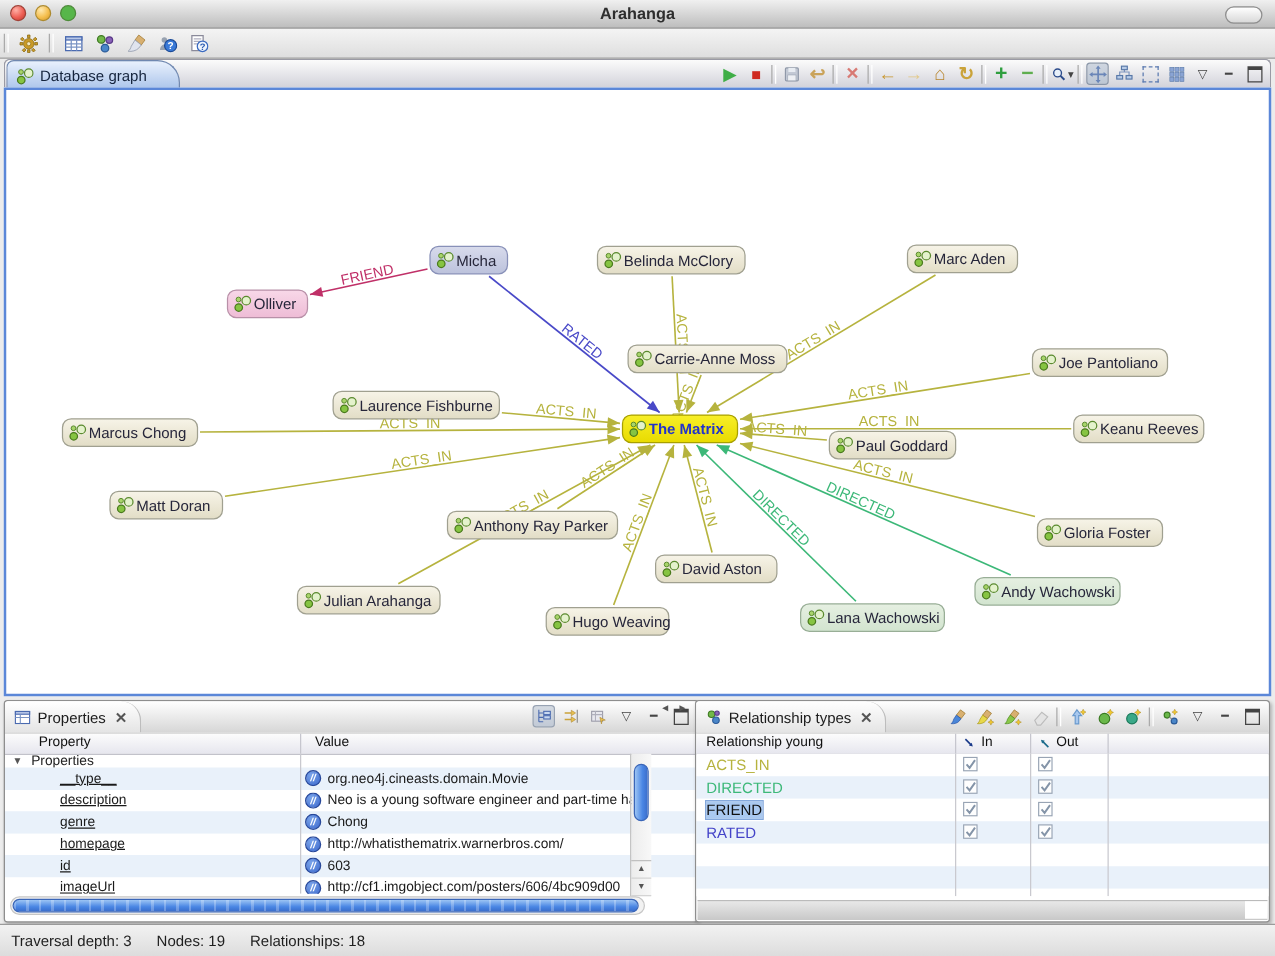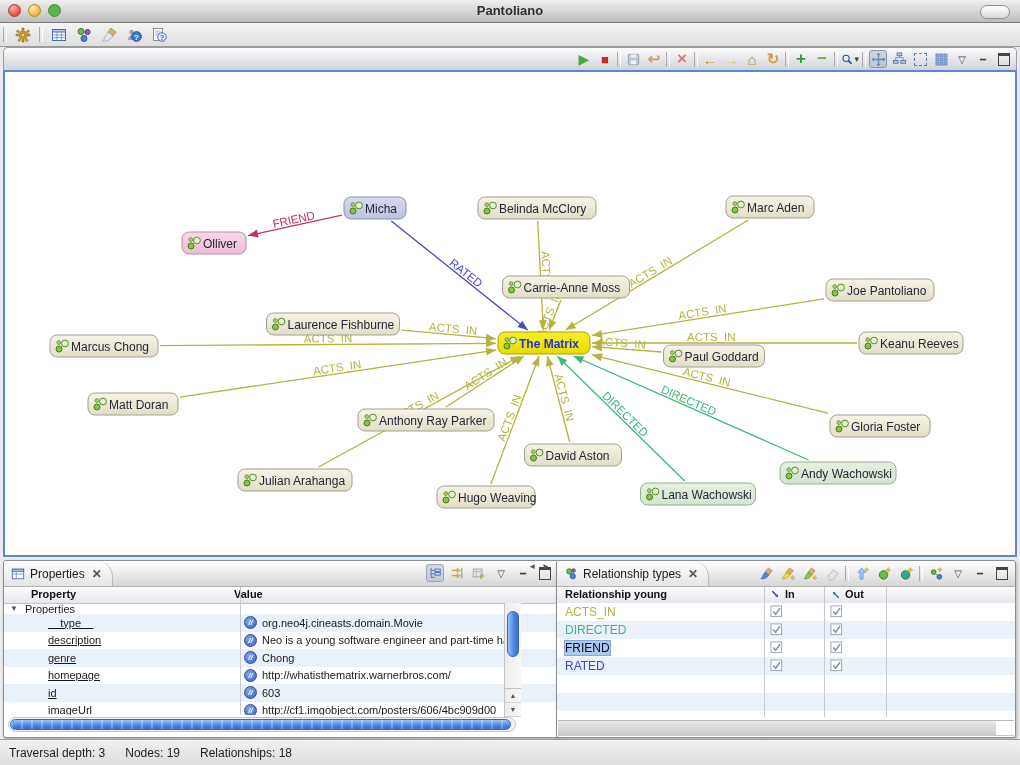--- a/index.html
+++ b/index.html
@@ -65,21 +65,21 @@
   .panel-header{position:absolute;top:0;left:0;right:0;height:25px;
     background:linear-gradient(#ffffff,#d6d6d6);border-bottom:1px solid #b2b2b2;border-radius:3px 3px 0 0;}
   .ptab{position:absolute;left:0;top:0;height:25px;display:flex;align-items:center;gap:5px;
     padding:0 10px 0 7px;font-size:12px;color:#1c1c1c;
     background:linear-gradient(#ffffff,#e4e4e4);border-right:1px solid #bdbdbd;border-radius:3px 16px 0 0;}
   .closex{font-size:12px;font-weight:bold;color:#555;margin-left:2px;}
   .ptools{position:absolute;right:4px;top:3px;display:flex;align-items:center;gap:4px;}
   .pti{width:18px;height:18px;display:flex;align-items:center;justify-content:center;cursor:default;}
   .pti.pressed{background:linear-gradient(#d4dae2,#c2cad6);border:1px solid #97a2b2;border-radius:3px;box-sizing:border-box;}
   .thead{position:absolute;top:26px;left:0;right:0;height:16px;
-    background:linear-gradient(#fcfcfc,#e6e6ee);border-bottom:1px solid #c2c2ca;font-size:11px;color:#111;font-weight:bold;}
+    background:linear-gradient(#fcfcfc,#e6e6ee);border-bottom:1px solid #c2c2ca;font-size:11px;color:#111;}
   .thead .hsep{position:absolute;top:0;bottom:0;width:1px;background:#c6c6ce;}
   .rowsarea{position:absolute;left:0;right:0;overflow:hidden;}
   .colline{position:absolute;top:0;bottom:0;width:1px;background:#c9c9cf;}
 
   
   .pcat{position:absolute;left:0;right:0;height:11px;font-size:11px;color:#222;display:flex;align-items:center;}
   .tri{margin-left:6px;margin-right:7px;font-size:8px;color:#555;}
   .prow{position:absolute;left:0;right:0;height:17.5px;display:flex;align-items:center;font-size:11px;color:#1a1a1a;}
   .prow .pname{position:absolute;left:44px;white-space:nowrap;text-decoration:underline;}
   .prow .pval{position:absolute;left:240px;right:50px;display:flex;align-items:center;gap:5px;
@@ -121,21 +121,21 @@
 </style>
 </head>
 <body>
 
 <div class="window">
 
   <div class="titlebar">
     <div class="tl tl-red"></div>
     <div class="tl tl-yellow"></div>
     <div class="tl tl-green"></div>
-    <div class="win-title">Pantoliano</div>
+    <div class="win-title">Arahanga</div>
     <div class="capsule"></div>
   </div>
 
   <div class="main-toolbar">
     <div class="tsep"></div>
     <div class="ticon">
       <svg viewBox="0 0 16 16" width="16" height="16">
           <g fill="#c99a28" stroke="#8a6a10" stroke-width="0.6">
         <path d="M7 1h2v2.2H7zM7 12.8h2V15H7zM1 7h2.2v2H1zM12.8 7H15v2h-2.2zM2.8 2.8l1.6 1.6-1.4 1.4L1.4 4.2zM11.6 11.6l1.6 1.6-1.4 1.4-1.6-1.6zM13.2 2.8l-1.6 1.6 1.4 1.4 1.6-1.6zM4.4 11.6l-1.6 1.6 1.4 1.4 1.6-1.6z"></path>
         <circle cx="8" cy="8" r="4.2"></circle>
@@ -178,20 +178,28 @@
           <rect x="2.5" y="1.5" width="9" height="12" fill="#fff" stroke="#8a8a9a"></rect>
         <path d="M4 4h6M4 6h6M4 8h4" stroke="#b0b0c0"></path>
         <circle cx="11" cy="10" r="4.2" fill="#eef4fc" stroke="#3a6ac0"></circle>
         <text x="11" y="13" font-size="7.5" fill="#2a5ab0" text-anchor="middle" font-weight="bold">?</text>
         </svg>
     </div>
   </div>
 
   <div class="editor">
     <div class="tabbar">
+      <div class="gtab">
+        <svg viewBox="0 0 14 14" width="14" height="14">
+          <circle cx="4" cy="10" r="3" fill="#86c442" stroke="#4a7a1e"></circle>
+          <circle cx="10" cy="4.5" r="3.4" fill="#e4f2cc" stroke="#5a8a2e"></circle>
+          <circle cx="3.8" cy="3.6" r="1.9" fill="#a8d46a" stroke="#5a8a2e" stroke-width="0.8"></circle>
+          </svg>
+        <span>Database graph</span>
+      </div>
       <div class="view-toolbar">
         <span class="vti i-run"></span>
         <span class="vti i-stop"></span>
         <span class="tsep"></span>
         <span class="vti">
           <svg viewBox="0 0 16 16" width="15" height="15">
               <rect x="2.5" y="2.5" width="11" height="11" rx="1" fill="#c2c8d4" stroke="#8f98a8"></rect>
           <rect x="5" y="2.5" width="6" height="3.5" fill="#e8ecf2"></rect>
               <rect x="4.5" y="8.5" width="7" height="5" fill="#eef0f4" stroke="#9aa2b0" stroke-width="0.5"></rect>
             </svg>
@@ -551,21 +559,21 @@
           </span>
         <span class="vti i-chevron"></span>
         <span class="vti i-min"></span>
         <span class="pti">
             <span class="maxbox"></span>
           </span>
       </div>
     </div>
     <div class="thead">
       <span style="position:absolute;left:27px;top:1px;">Property</span>
-      <span style="position:absolute;left:230px;top:1px;text-align:right;">Value</span>
+      <span style="position:absolute;left:248px;top:1px;text-align:right;">Value</span>
       <span class="hsep" style="left:236px;"></span>
     </div>
     <div class="rowsarea" id="prop-rows" style="top:42px;bottom:22px;">
       <div class="colline" style="left: 236px; z-index: 1;"></div>
       <div class="pcat" style="top:0;">
         <span class="tri">▼</span>
         <span>Properties</span>
       </div>
     <div class="prow stripe0" style="top: 11px;">
           <span class="pname">__type__</span>

